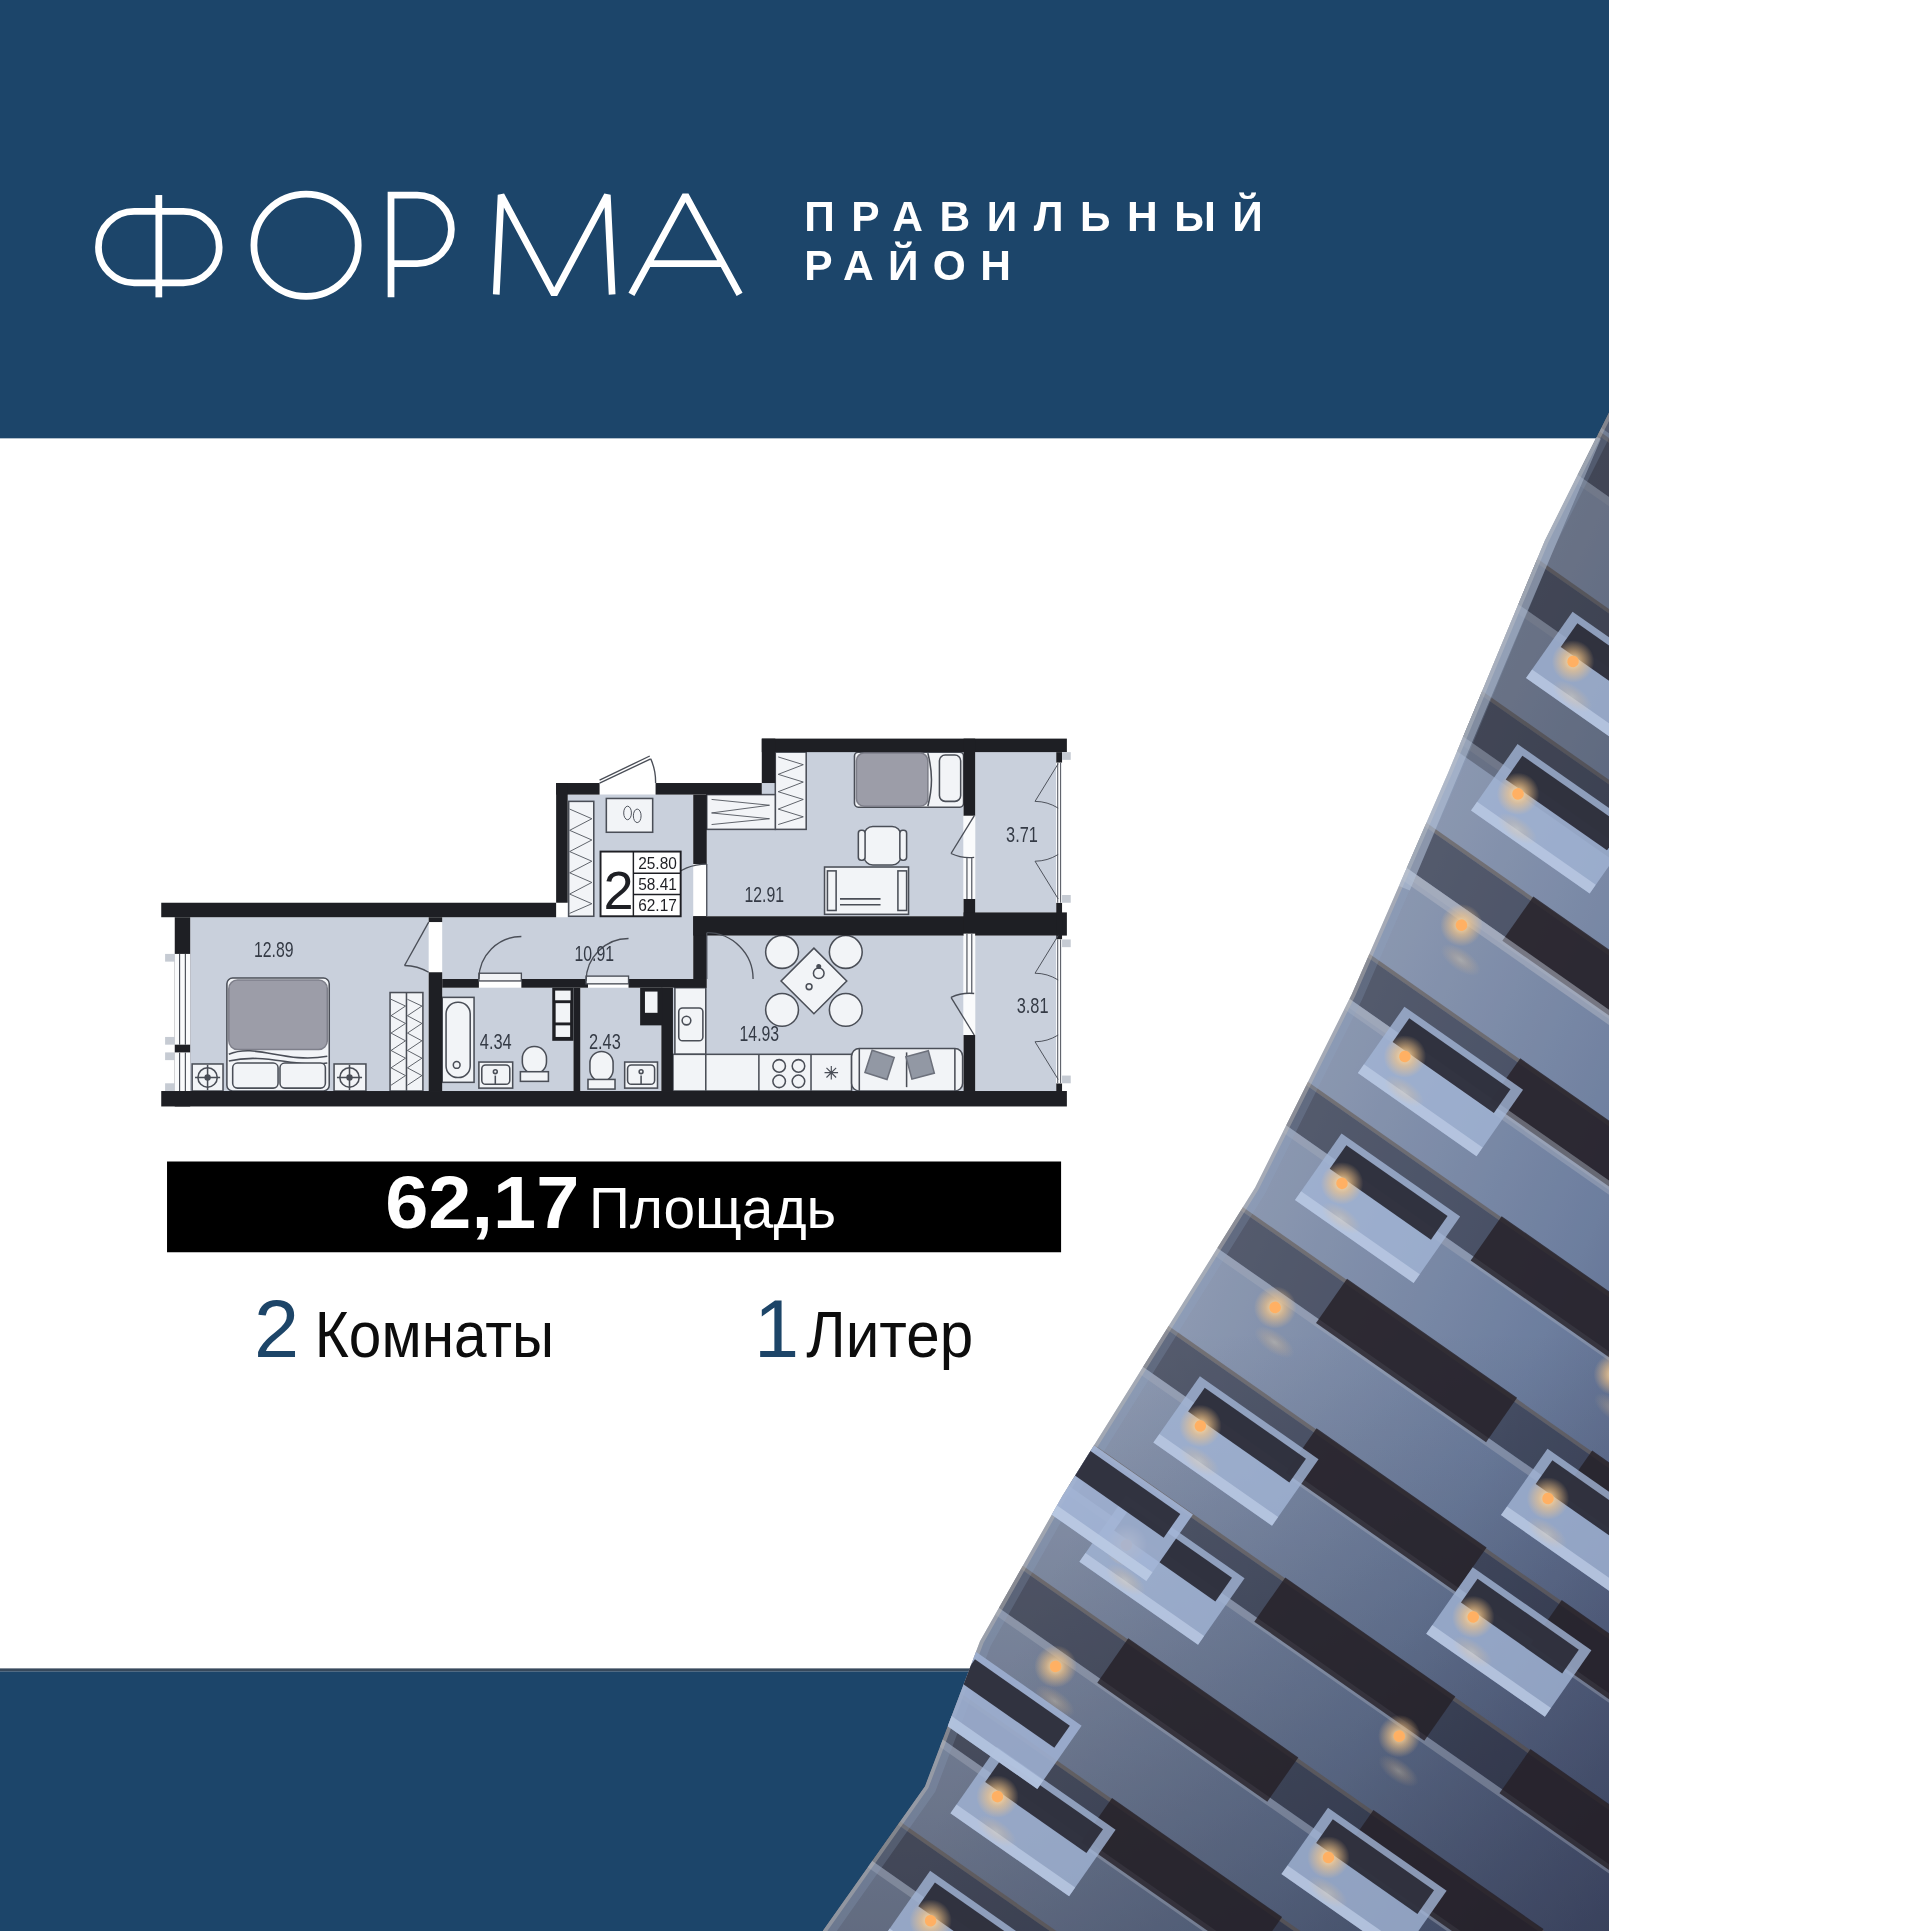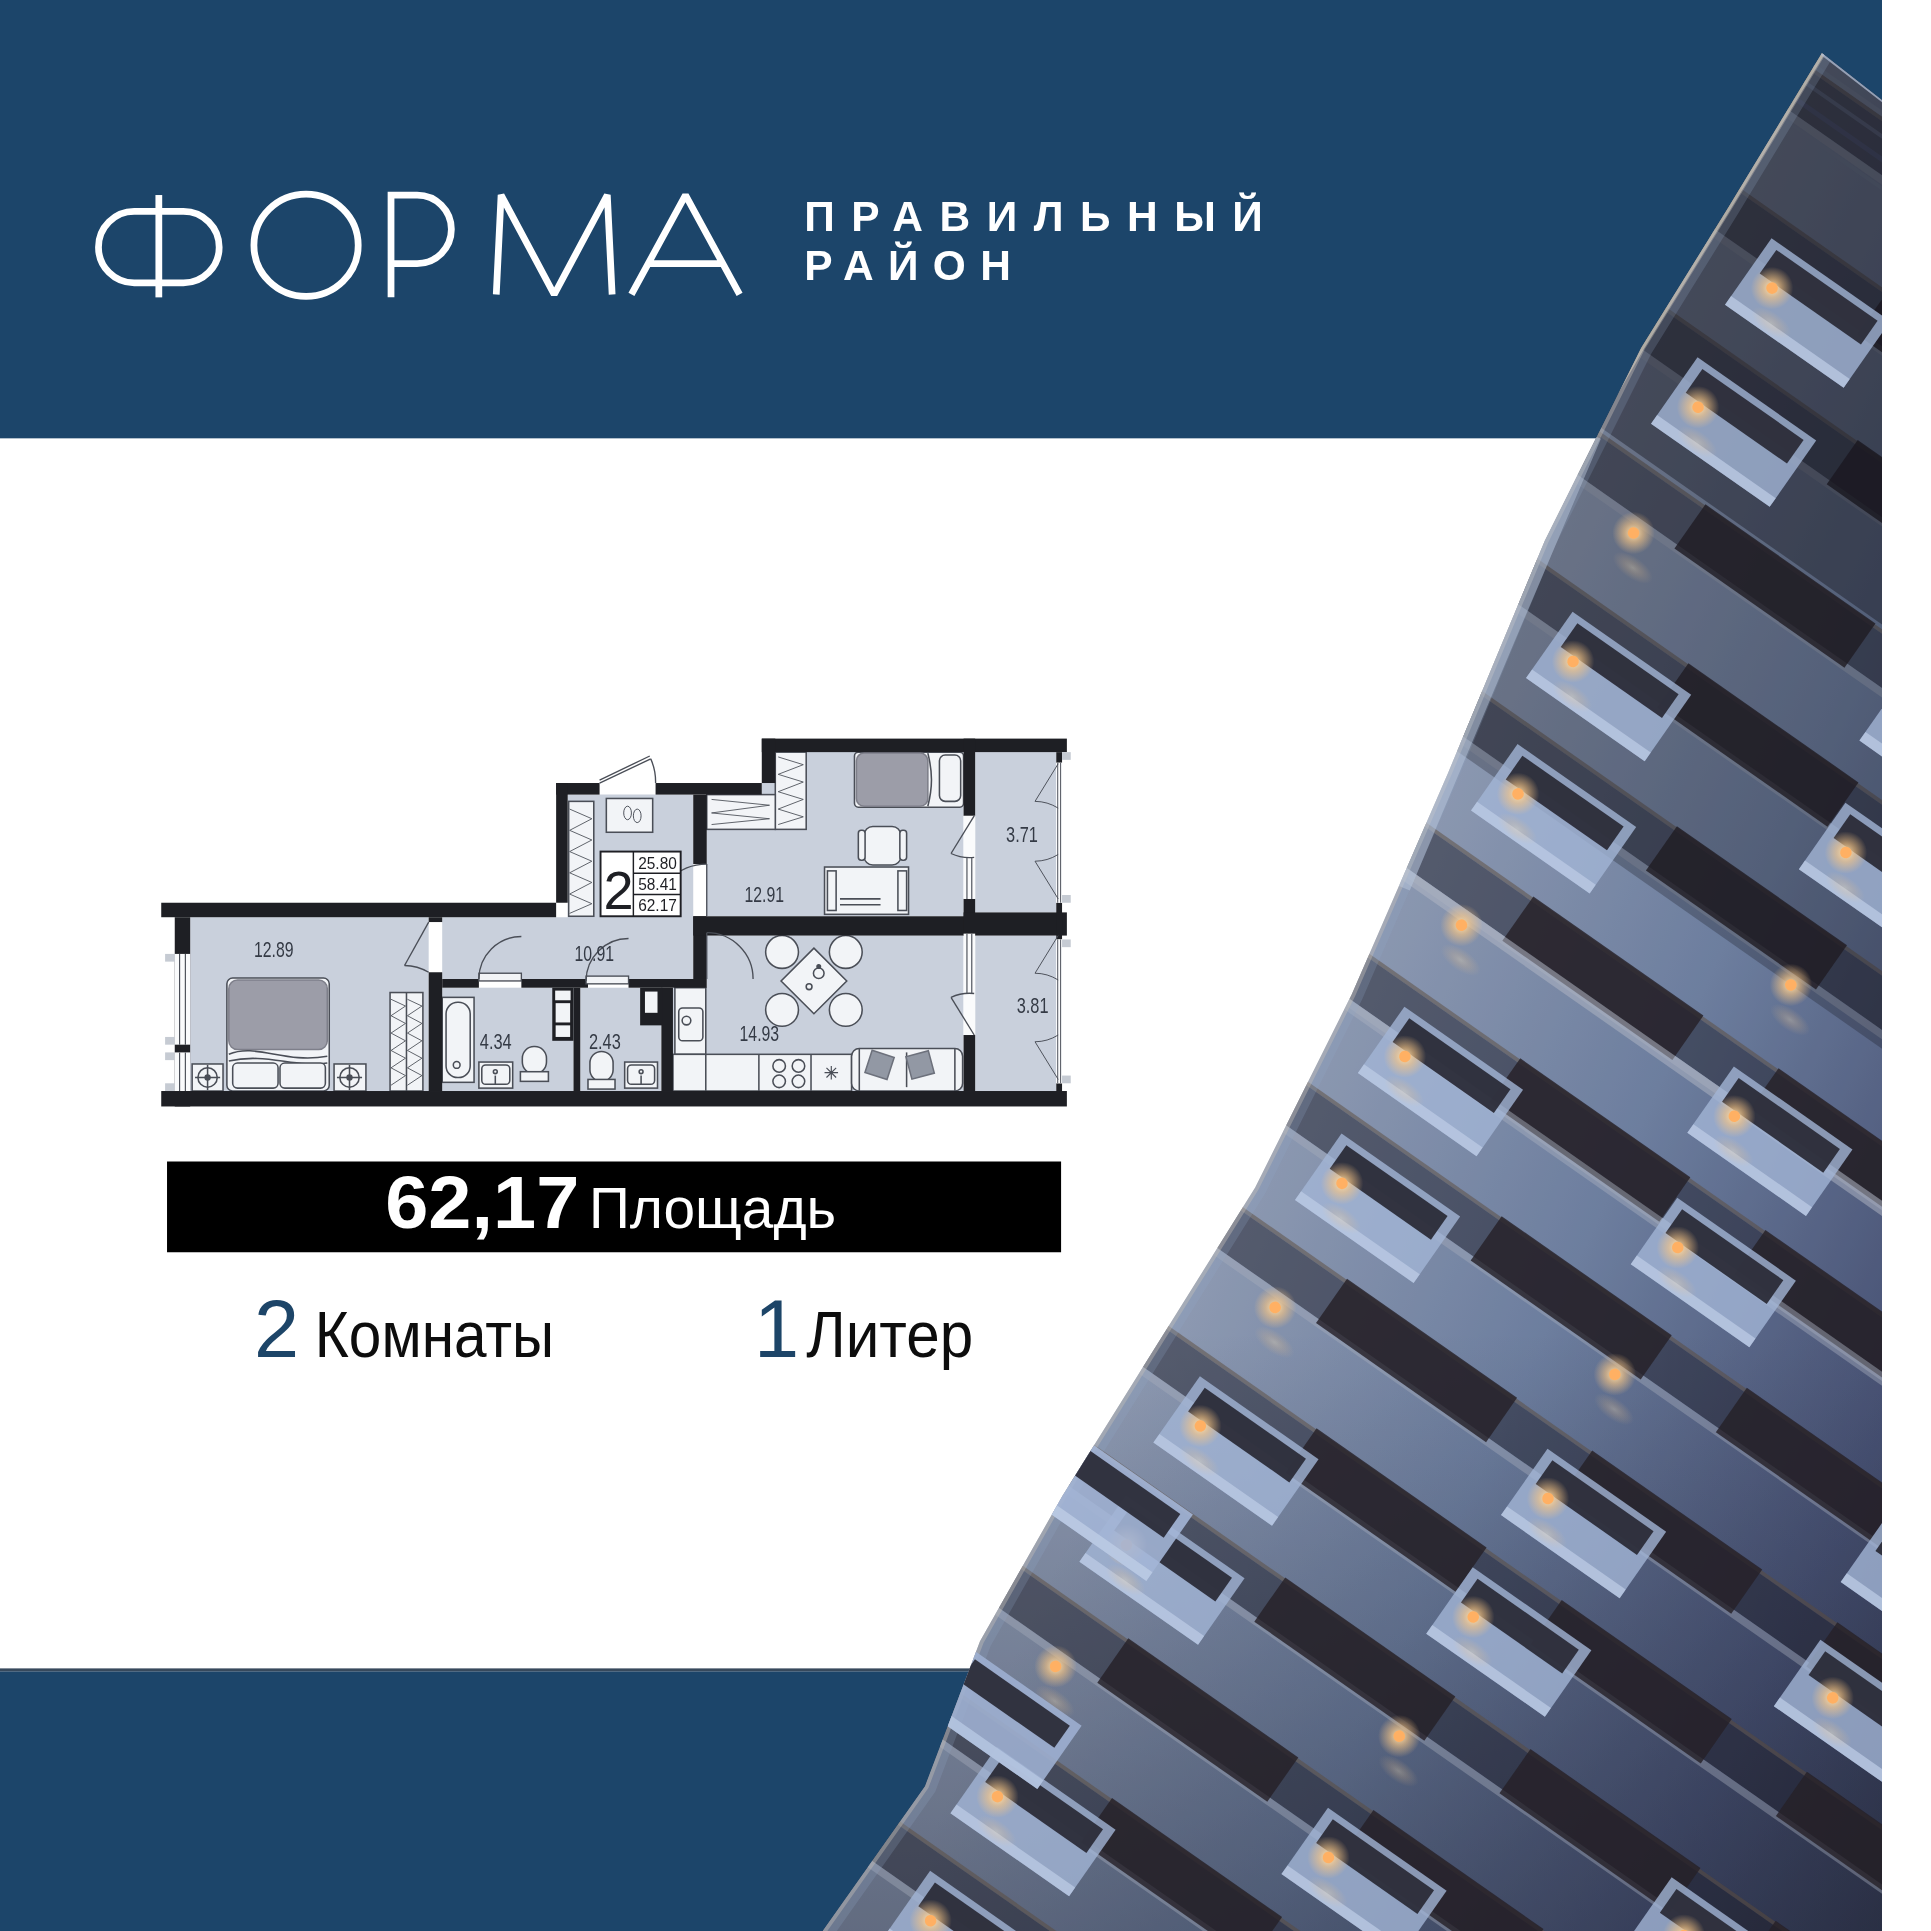--- a/index.html
+++ b/index.html
@@ -1,16 +1,16 @@
 <!DOCTYPE html>
 <html><head>
 <meta charset="utf-8">
 <style>
   html,body{margin:0;padding:0;background:#fff;}
-  .page{width:1882px;height:1931px;position:relative;overflow:hidden;background:#ffffff;font-family:"Liberation Sans",sans-serif;}
+  .page{width:1609px;height:1931px;position:relative;overflow:hidden;background:#ffffff;font-family:"Liberation Sans",sans-serif;}
   svg{display:block;}
 </style>
 </head>
 <body>
 <div class="page">
 <svg width="1931" height="1931" viewBox="0 0 2000 2000">
 <defs>
   <radialGradient id="glow" cx="50%" cy="50%" r="50%">
     <stop offset="0%" stop-color="#ffe3b0" stop-opacity="1"></stop>
     <stop offset="45%" stop-color="#f8c684" stop-opacity="0.6"></stop>

